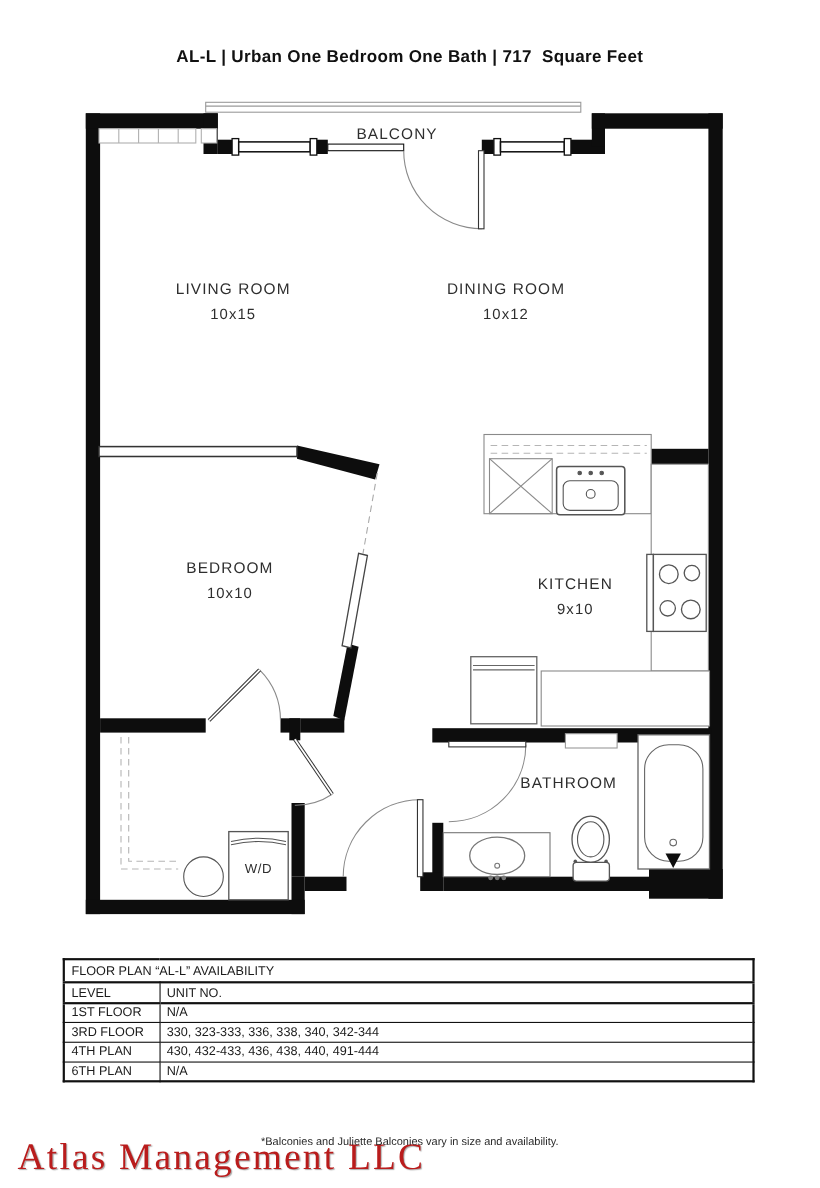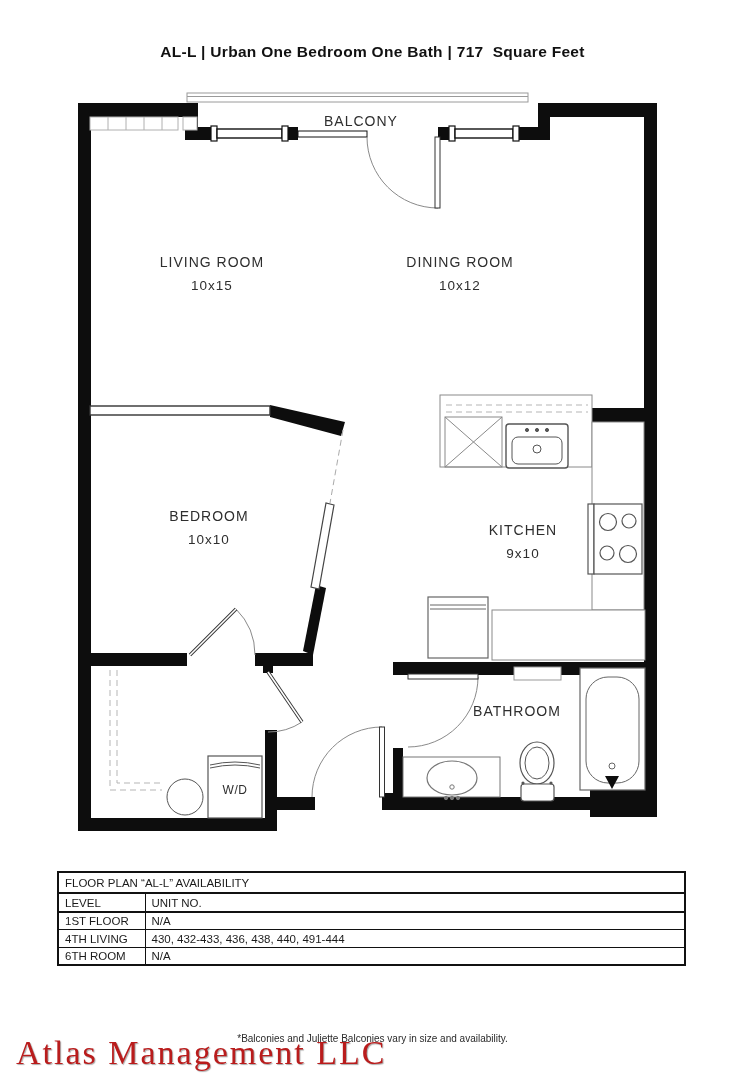--- a/index.html
+++ b/index.html
@@ -228,25 +228,29 @@
     </tr>
     <tr class="r-head">
       <th>LEVEL</th>
       <th>UNIT NO.</th>
     </tr>
     <tr class="r-body">
       <td>1ST FLOOR</td>
       <td>N/A</td>
     </tr>
     <tr class="r-body">
-      <td>4TH LIVING</td>
+      <td>3RD FLOOR</td>
+      <td>330, 323-333, 336, 338, 340, 342-344</td>
+    </tr>
+    <tr class="r-body">
+      <td>4TH PLAN</td>
       <td>430, 432-433, 436, 438, 440, 491-444</td>
     </tr>
     <tr class="r-body">
-      <td>6TH ROOM</td>
+      <td>6TH PLAN</td>
       <td>N/A</td>
     </tr>
   </tbody>
     </table>
 
   <div id="watermark">Atlas Management LLC</div>
   <div id="footnote">*Balconies and Juliette Balconies vary in size and availability.</div>
 
 </div>
 

